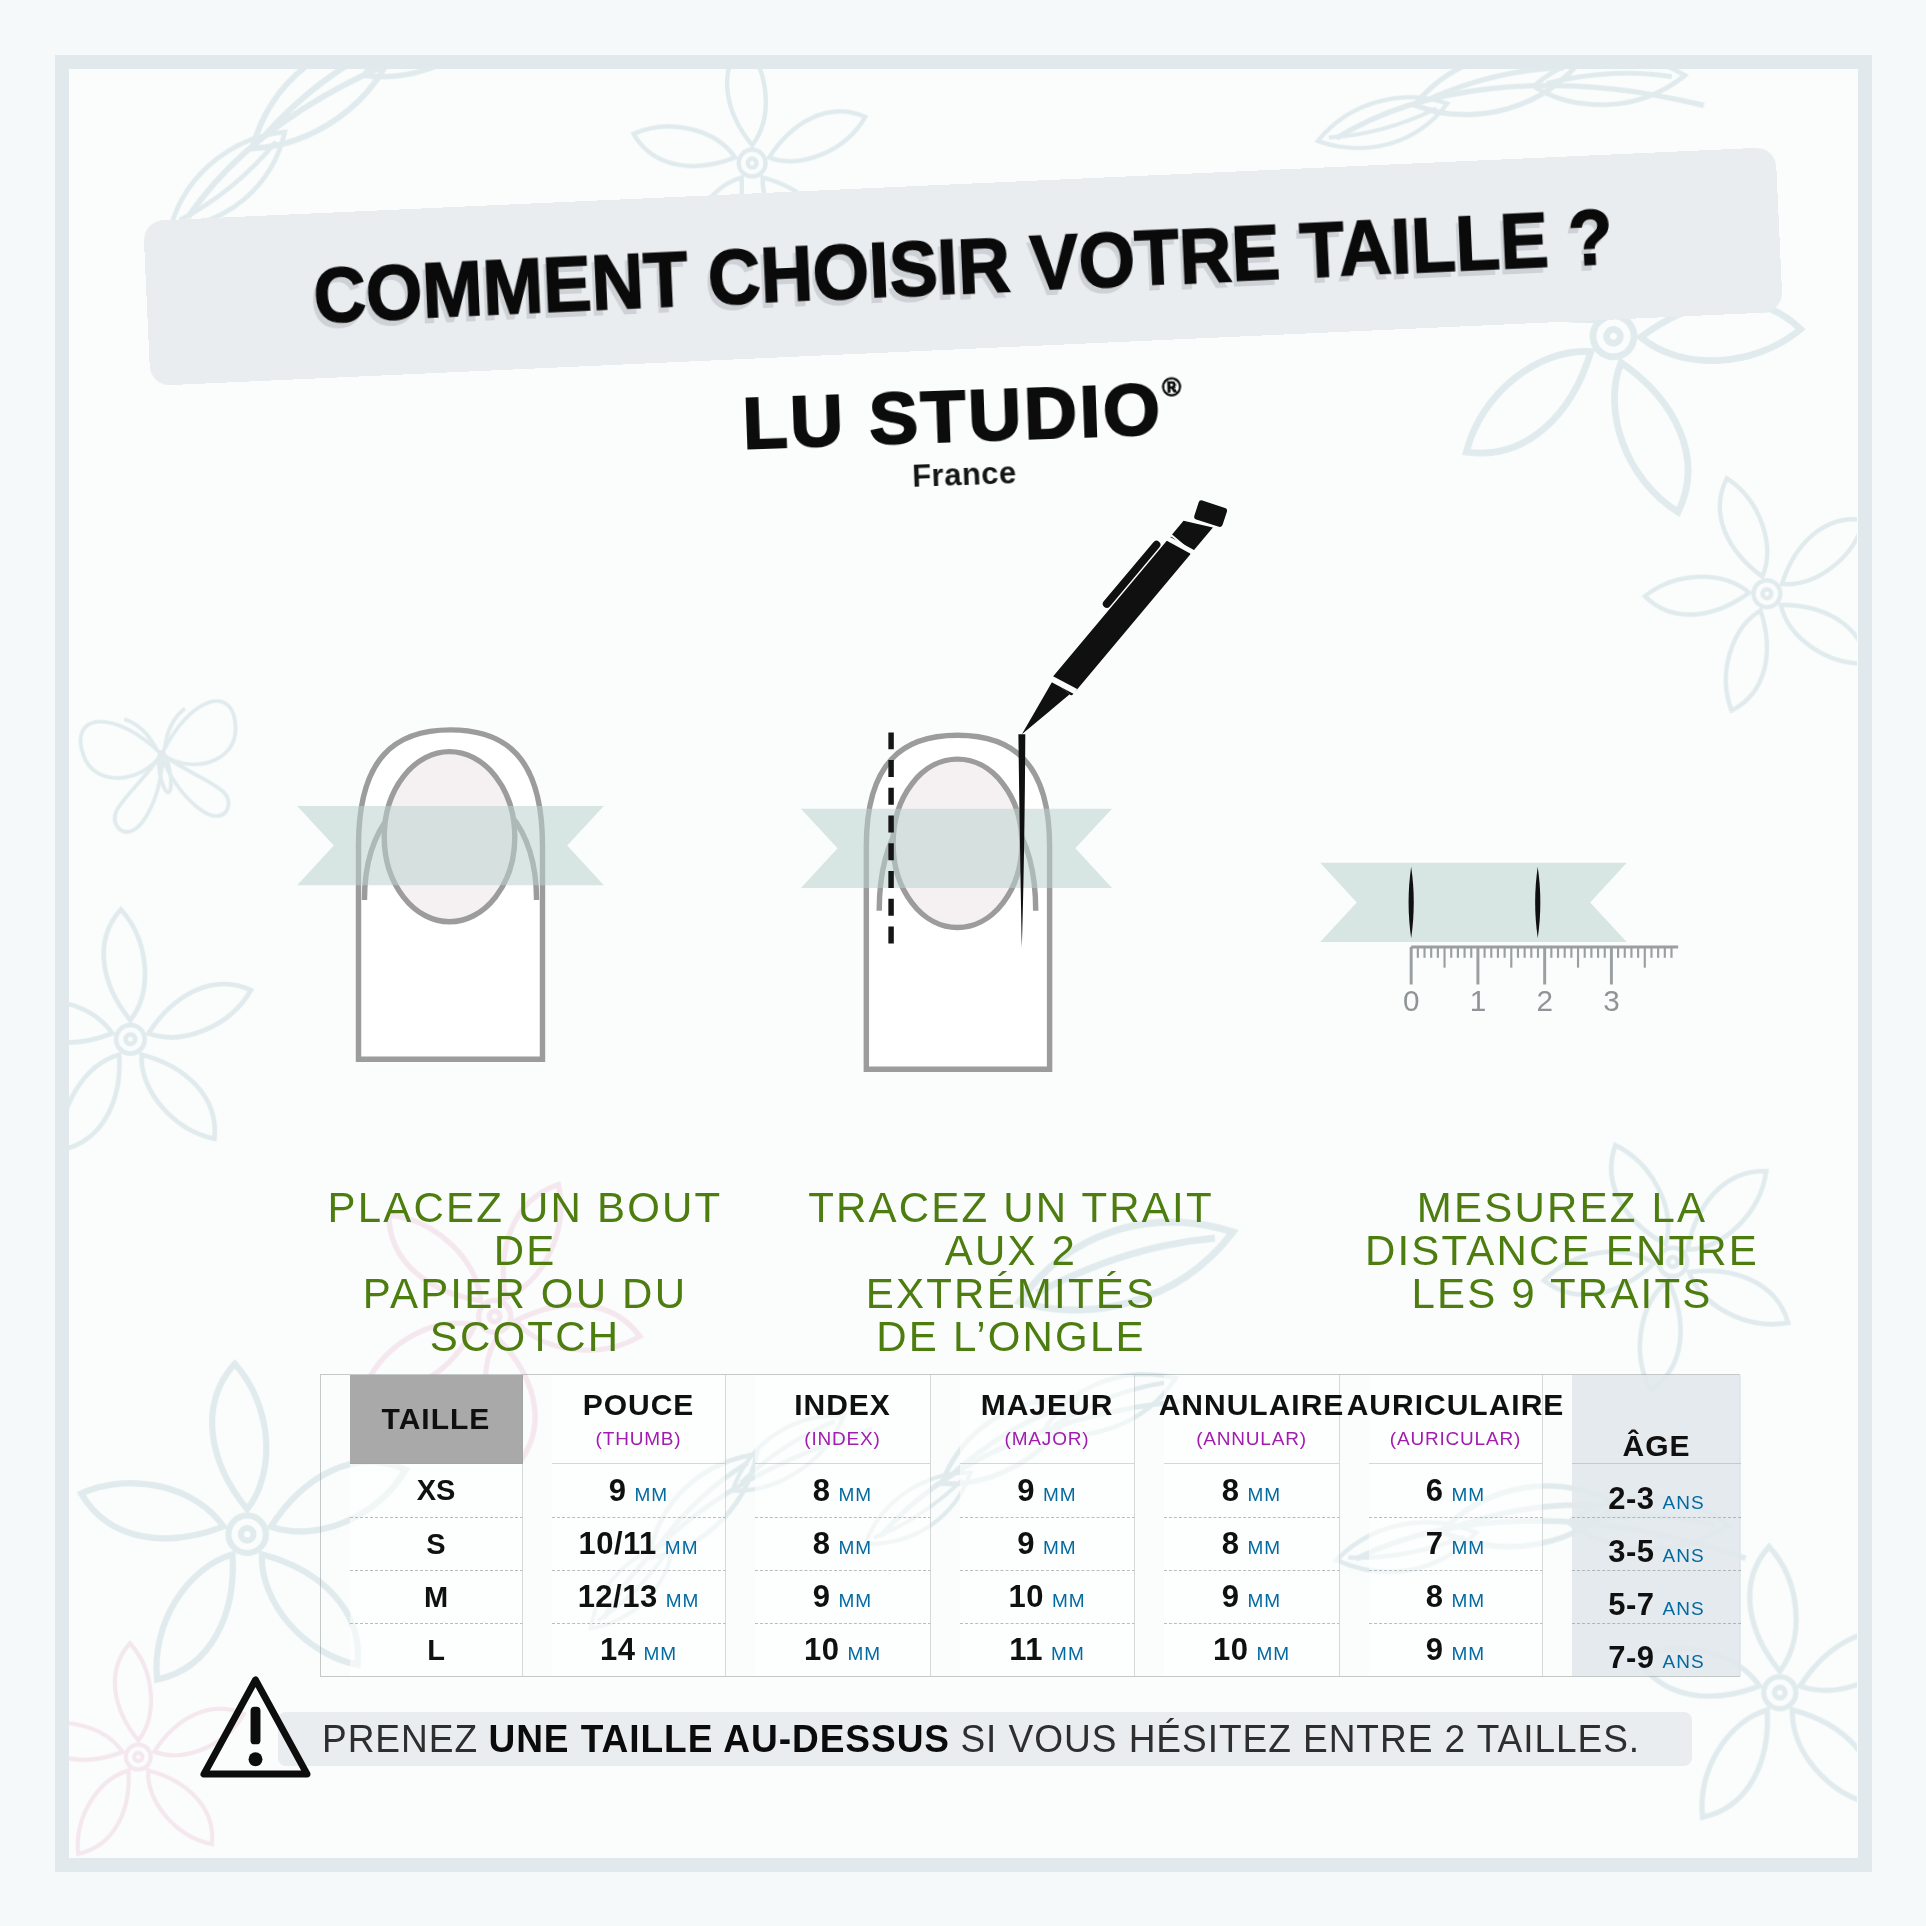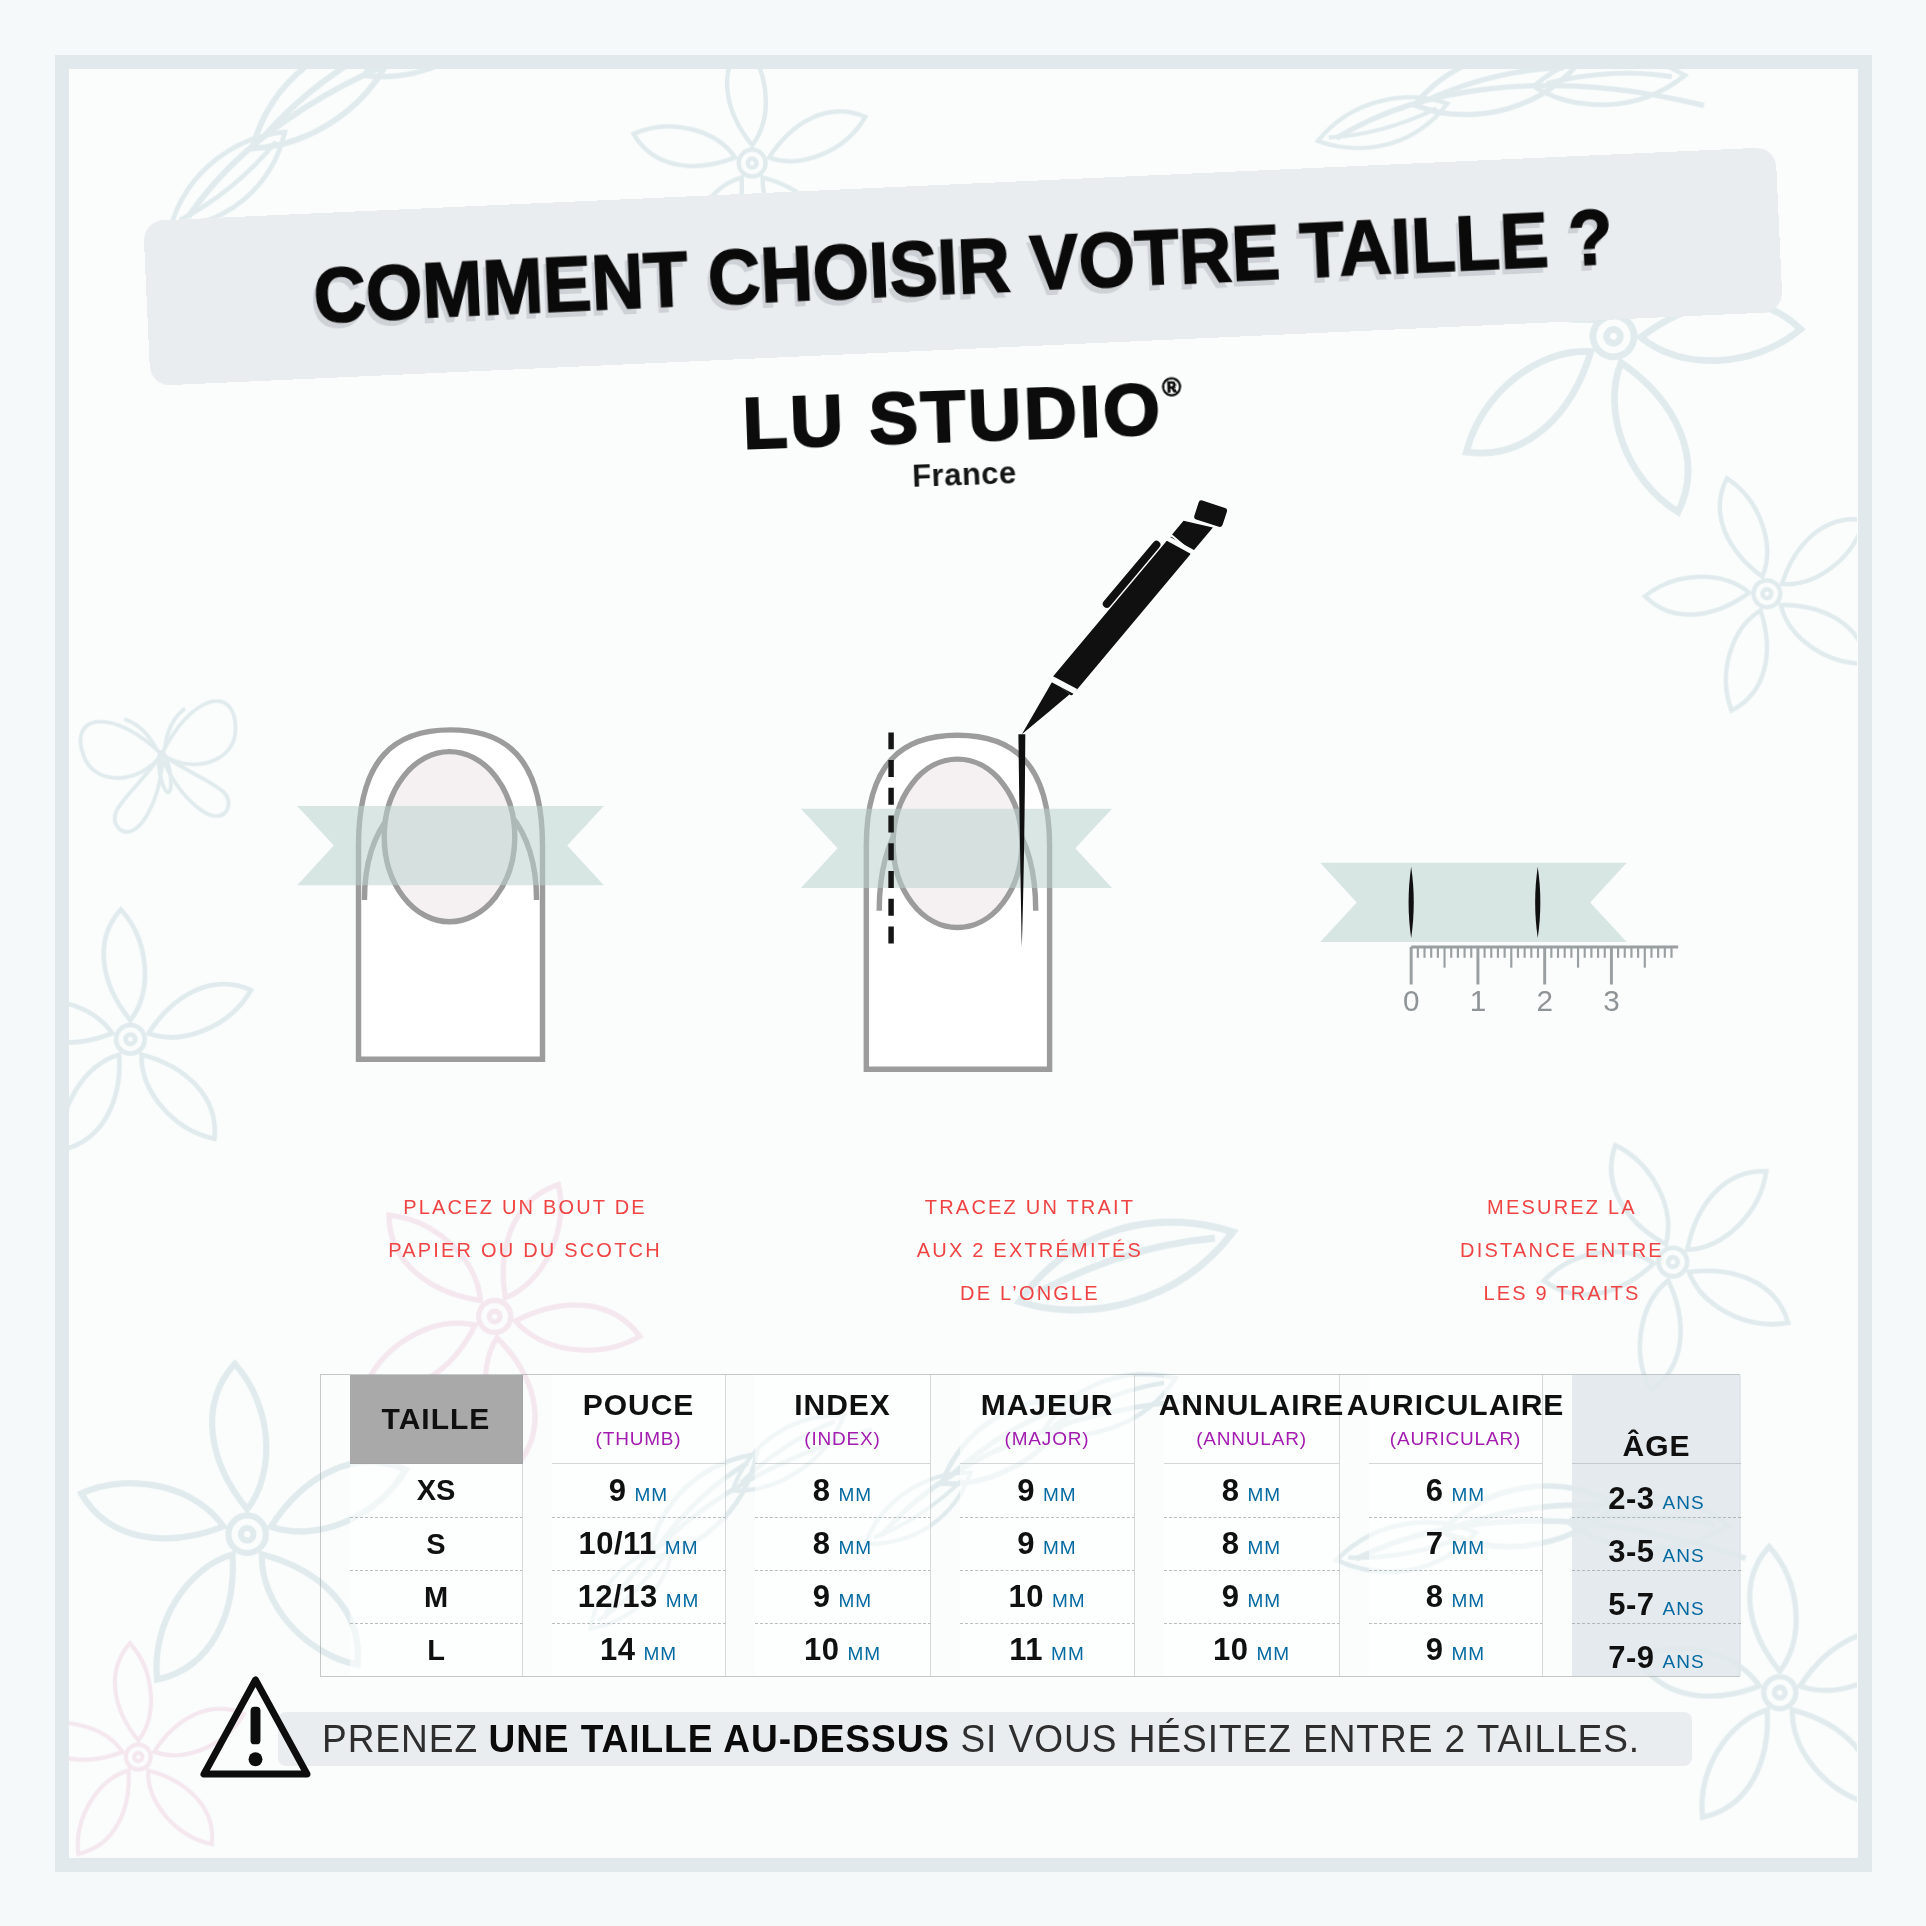--- a/index.html
+++ b/index.html
@@ -19,22 +19,22 @@
   .logo-country{font-size:31px;font-weight:700;color:#151515;margin-top:0px;letter-spacing:0.5px;}
 
   .illu{position:absolute;}
   .outline{fill:none;stroke:#9c9c9c;stroke-width:5.5;}
   .fingerfill{fill:#ffffff;stroke:#9c9c9c;stroke-width:5.5;}
   .nail{fill:#f5f1f3;stroke:#9c9c9c;stroke-width:5.5;}
   .ribbon{fill:rgba(186,209,206,0.55);}
   .ink{fill:#101010;}
   .ruler-num{font-family:"Liberation Sans",sans-serif;font-size:30px;fill:#8f9496;}
 
-  .caption{position:absolute;top:1117px;width:436px;text-align:center;font-size:20px;line-height:43px;letter-spacing:2.2px;color:#ef4444;}
-  .cap-1{left:238px;} .cap-2{left:743px;} .cap-3{left:1275px;}
+  .caption{position:absolute;top:1117px;width:436px;text-align:center;font-size:42px;line-height:43px;letter-spacing:2.2px;color:#4d7c0f;}
+  .cap-1{left:238px;} .cap-2{left:724px;} .cap-3{left:1275px;}
   .caption span{display:block;}
 
   .sizetable{position:absolute;left:320px;top:1374px;width:1420px;height:303px;display:grid;grid-template-columns:202px 203px 205px 204px 205px 203px 198px;grid-template-rows:89px 53px 53px 53px 53px;border:1.5px solid rgba(150,156,159,.55);box-sizing:border-box;}
   .tc{display:flex;flex-direction:column;align-items:center;justify-content:center;border-right:1.5px solid rgba(150,156,159,.38);background:rgba(255,255,255,.55);box-sizing:border-box;margin-left:29px;}
   .tc.last{border-right:none;}
   .tc.th{border-bottom:1.8px solid rgba(150,156,159,.4);}
   .tc.rsep{border-top:1.5px dashed rgba(140,146,149,.6);}
   .tc.taille{background:#a9a9a9;}
   .tc.agecol{background:rgba(226,232,236,.92);justify-content:flex-end;}
   .th-main{font-size:30px;font-weight:700;color:#101010;letter-spacing:1px;}

